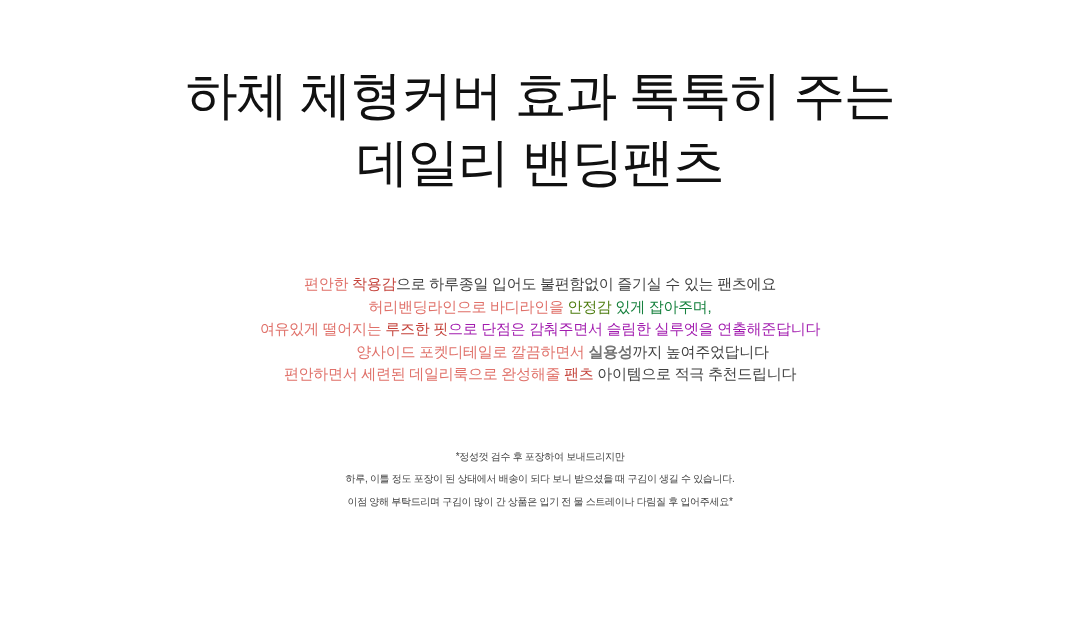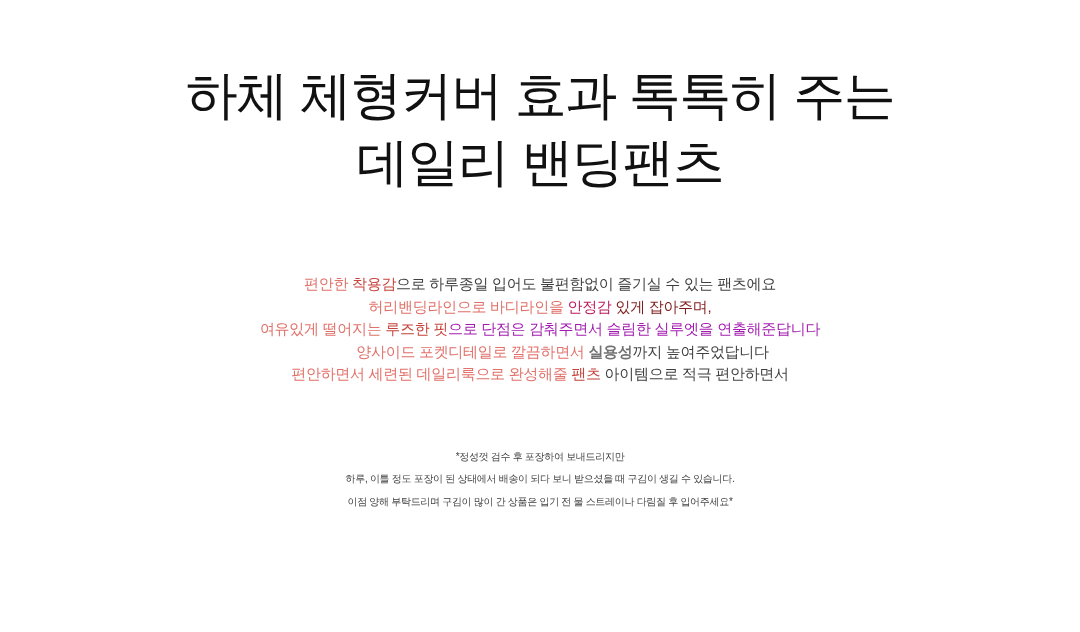--- a/index.html
+++ b/index.html
@@ -55,24 +55,24 @@
 <body>
 
 <div class="page">
   <h1 class="title">
     <span class="h-line">하체 체형커버 효과 톡톡히 주는</span>
     <span class="h-line">데일리 밴딩팬츠</span>
   </h1>
 
   <div class="desc" id="desc">
       <div class="desc-line"><span style="color: rgb(224, 113, 106);">편안한 </span><span style="color: rgb(197, 68, 60);">착용감</span><span style="color: rgb(63, 63, 63);">으로 하루종일 입어도 불편함없이 즐기실 수 있는 팬츠에요</span></div>
-      <div class="desc-line"><span style="color: rgb(224, 113, 106);">허리밴딩라인으로 바디라인을 </span><span style="color: #be185d;">안정감</span><span style="color: #7f1d1d;"> 있게 잡아주며,</span></div>
+      <div class="desc-line"><span style="color: rgb(224, 113, 106);">허리밴딩라인으로 바디라인을 </span><span style="color: #4d7c0f;">안정감</span><span style="color: #15803d;"> 있게 잡아주며,</span></div>
       <div class="desc-line"><span style="color: rgb(224, 113, 106);">여유있게 떨어지는 </span><span style="color: rgb(197, 68, 60);">루즈한 핏</span><span style="color: #a21caf; text-align: right;">으로 단점은 감춰주면서 슬림한 실루엣을 연출해준답니다</span></div>
       <div class="desc-line"><span style="color: rgb(224, 113, 106); margin-left: 45px;">양사이드 포켓디테일로 깔끔하면서 </span><span style="color: #737373; font-weight: bold;">실용성</span><span style="color: rgb(63, 63, 63);">까지 높여주었답니다</span></div>
-      <div class="desc-line"><span style="color: rgb(224, 113, 106);">편안하면서 세련된 데일리룩으로 완성해줄 </span><span style="color: rgb(197, 68, 60);">팬츠</span><span style="color: rgb(63, 63, 63);"> 아이템으로 적극 편안하면서</span></div>
+      <div class="desc-line"><span style="color: rgb(224, 113, 106);">편안하면서 세련된 데일리룩으로 완성해줄 </span><span style="color: rgb(197, 68, 60);">팬츠</span><span style="color: rgb(63, 63, 63);"> 아이템으로 적극 추천드립니다</span></div>
     </div>
 
   <div class="notice" id="notice">
       <div class="notice-line">*정성껏 검수 후 포장하여 보내드리지만</div>
       <div class="notice-line">하루, 이틀 정도 포장이 된 상태에서 배송이 되다 보니 받으셨을 때 구김이 생길 수 있습니다.</div>
       <div class="notice-line">이점 양해 부탁드리며 구김이 많이 간 상품은 입기 전 물 스트레이나 다림질 후 입어주세요*</div>
     </div>
 </div>
 
 </body></html>

